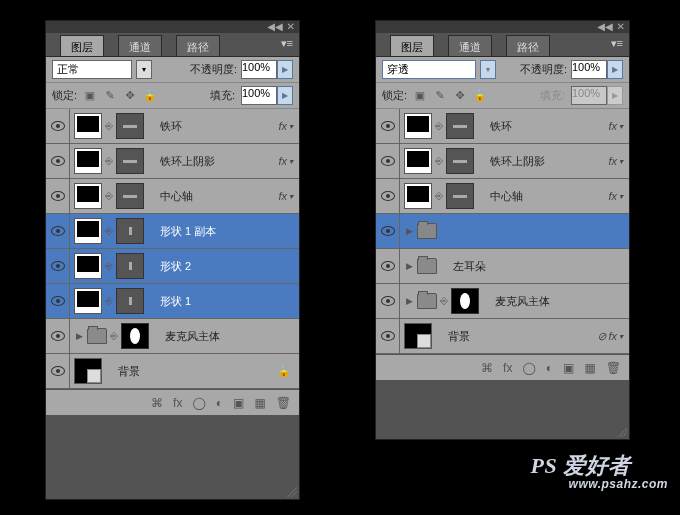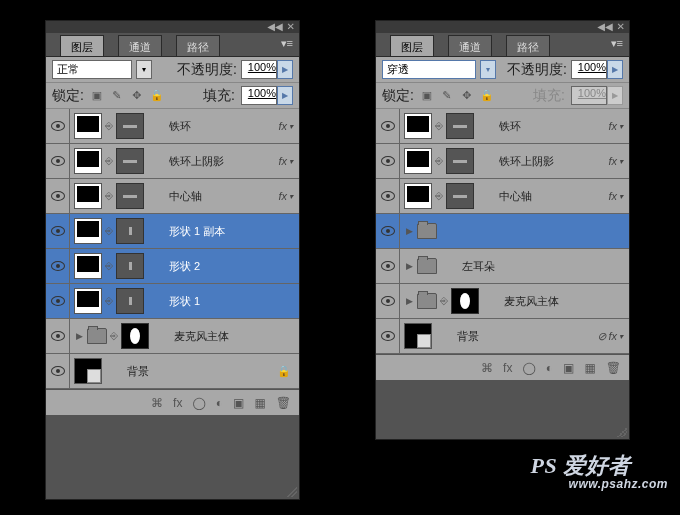--- a/index.html
+++ b/index.html
@@ -11,23 +11,23 @@
 .head-ctrl { position:absolute; right:4px; top:0; color:#aaa; font-size:10px; display:flex; gap:4px; }
 .tabs { height:24px; background:#535353; display:flex; border-bottom:1px solid #2a2a2a; }
 .tab { padding:4px 10px; background:#6b6b6b; border:1px solid #2a2a2a; border-bottom:none; margin-top:2px; margin-left:14px; font-size:11px; }
 .tab.active { background:#a8a8a8; color:#000; }
 .tab.inactive { background:#656565; color:#ddd; }
 .menu-icon { margin-left:auto; padding:4px 6px; color:#ccc; }
 .content { background:#a8a8a8; }
 .opt-row { height:26px; display:flex; align-items:center; padding:2px 6px; gap:4px; border-bottom:1px solid #888; }
 .select-box { background:#fff; border:1px solid #666; padding:2px 4px; height:19px; display:flex; align-items:center; font-size:11px; }
 .select-arrow { background:#ddd; width:16px; height:19px; border:1px solid #666; display:flex; align-items:center; justify-content:center; font-size:8px; }
-.lbl { color:#222; font-size:14px; }
+.lbl { color:#222; font-size:11px; }
 .pct-box { display:flex; }
-.pct-input { background:#fff; border:1px solid #666; width:36px; height:19px; text-align:right; font-size:11px;text-decoration:underline; }
+.pct-input { background:#fff; border:1px solid #666; width:36px; height:19px; text-align:left; font-size:11px; }
 .pct-input.disabled { background:#c8c8c8; color:#888; }
 .play-btn { background:#c8d8e8; width:16px; height:19px; border:1px solid #5578aa; display:flex; align-items:center; justify-content:center; color:#5578aa; font-size:8px; }
 .play-btn.disabled { background:#ccc; color:#999; border-color:#999; }
 .lock-row { display:flex; align-items:center; gap:6px; padding:0 6px; }
 .lock-icons { display:flex; gap:6px; }
 .lock-icons span { width:14px; height:14px; display:flex; align-items:center; justify-content:center; color:#555; }
 .layers { background:#a8a8a8; }
 .layer { height:35px; display:flex; align-items:center; border-bottom:1px solid #656565; }
 .layer.sel { background:#4a7bc0; color:#fff; }
 .vis { width:24px; height:35px; border-right:1px solid #656565; display:flex; align-items:center; justify-content:center; }
@@ -35,21 +35,21 @@
 .eye:after { content:""; width:4px; height:4px; background:#333; border-radius:50%; position:absolute; top:2px; left:4px; }
 .thumbs { display:flex; align-items:center; gap:3px; padding-left:4px; }
 .thumb { width:28px; height:26px; background:#fff; border:1px solid #555; position:relative; }
 .thumb-bg { background:#000; }
 .thumb-inner-black { position:absolute; top:2px; left:2px; right:2px; bottom:6px; background:#000; }
 .thumb-link { width:8px; height:14px; display:flex; align-items:center; justify-content:center; font-size:10px; color:#555; }
 .mask-thumb { width:28px; height:26px; background:#555; border:1px solid #333; display:flex; align-items:center; justify-content:center; }
 .mask-oval { width:10px; height:16px; background:#fff; border-radius:50%; }
 .mask-bar { width:14px; height:3px; background:#aaa; }
 .mask-dot { width:3px; height:8px; background:#aaa; }
-.layer-name { padding-left:25px; font-size:11px; color:#222; flex:1; }
+.layer-name { padding-left:16px; font-size:11px; color:#222; flex:1; }
 .layer.sel .layer-name { color:#fff; }
 .fx { padding-right:6px; color:#444; font-style:italic; font-size:11px; display:flex; align-items:center; gap:2px; }
 .fx-arrow { font-size:8px; }
 .folder-tri { width:10px; font-size:9px; color:#555; padding-left:2px; }
 .folder-icon { width:20px; height:16px; background:#8a8a8a; border:1px solid #555; border-radius:2px 2px 0 0; position:relative; }
 .layer.sel .folder-icon { background:#888; }
 .folder-icon:before { content:""; position:absolute; top:-3px; left:0; width:8px; height:3px; background:#8a8a8a; border:1px solid #555; border-bottom:none; }
 .link-mask { width:8px; font-size:10px; color:#555; }
 .bg-lock { padding-right:8px; font-size:11px; }
 .panel-footer { height:26px; background:#a8a8a8; border-top:1px solid #555; display:flex; align-items:center; justify-content:flex-end; gap:10px; padding:0 8px; color:#555; }

